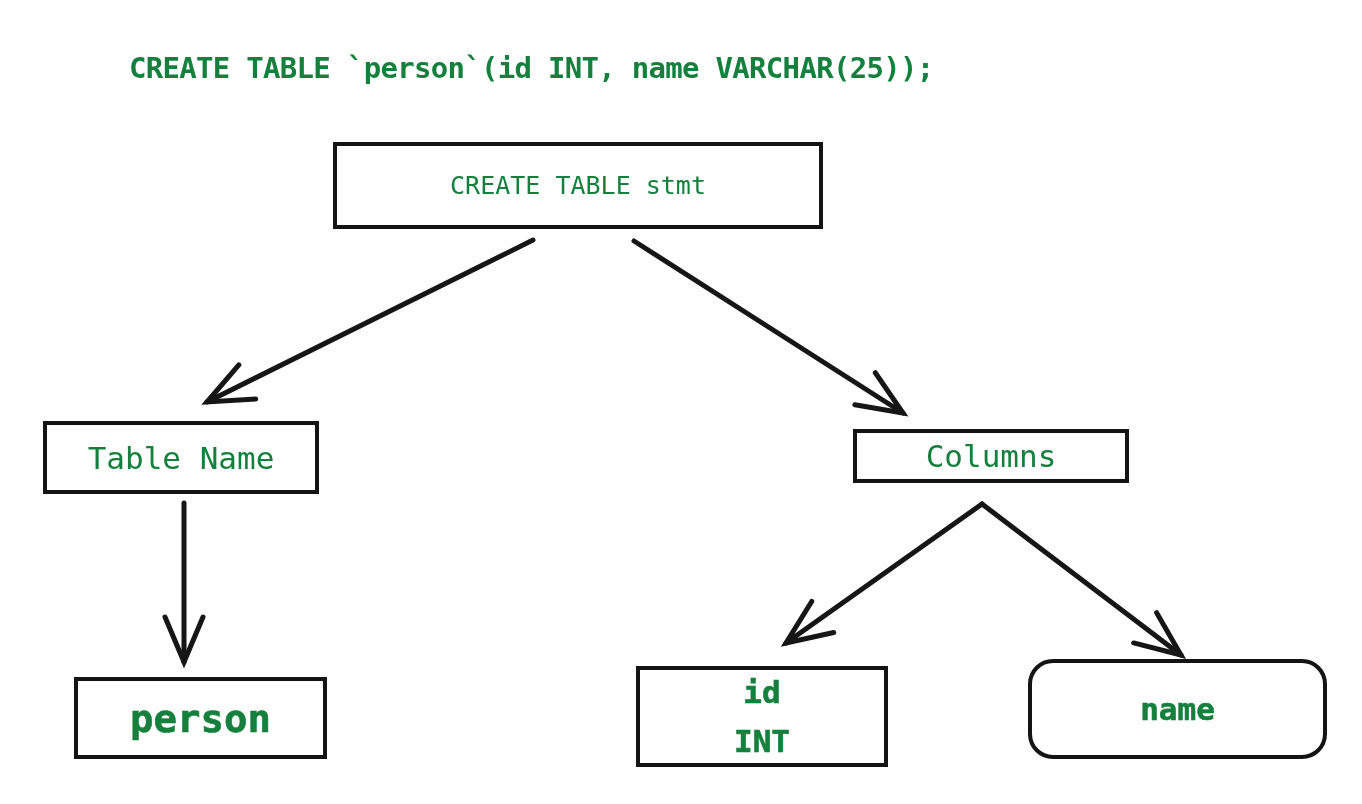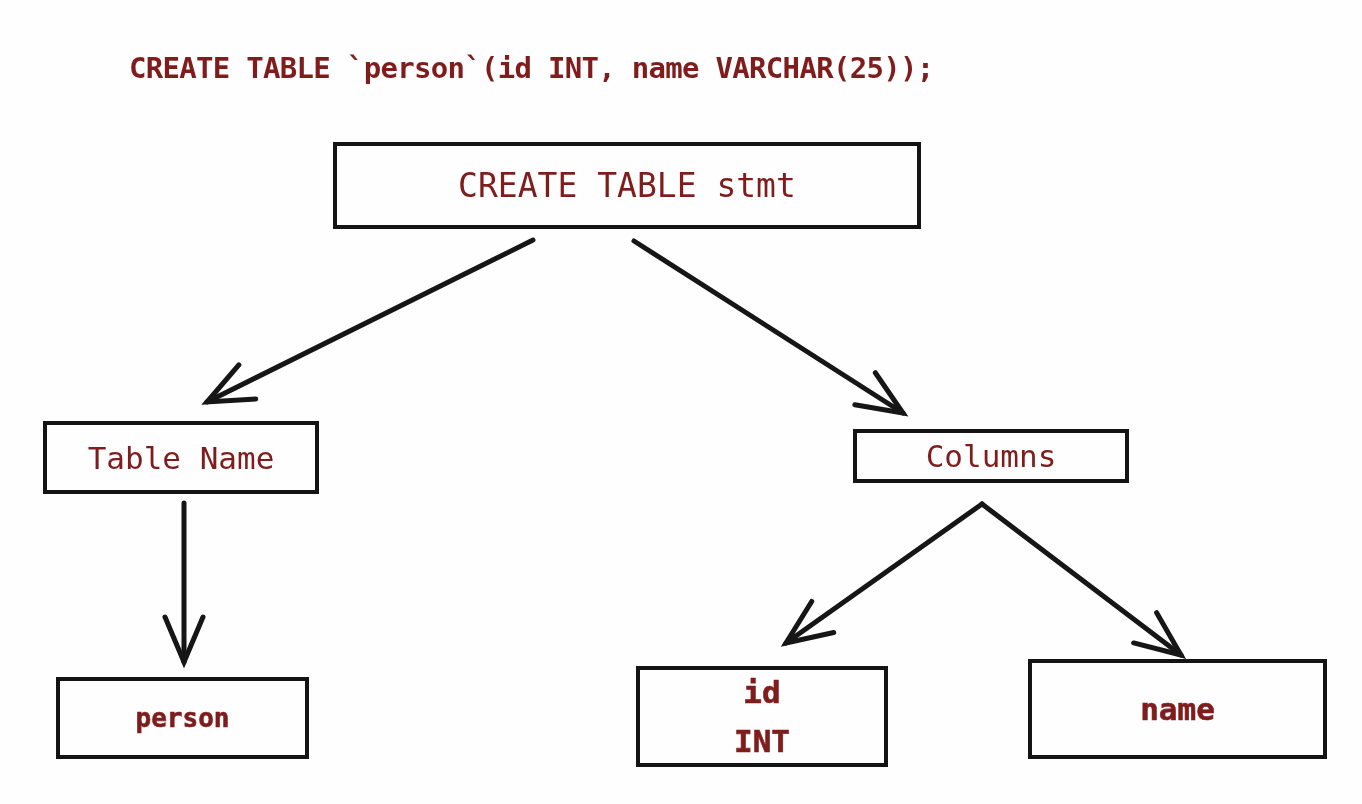--- a/index.html
+++ b/index.html
@@ -7,21 +7,21 @@
     padding: 0;
     background: #ffffff;
   }
   .stage {
     position: relative;
     width: 1362px;
     height: 804px;
     background: #fefefe;
     overflow: hidden;
     font-family: "DejaVu Sans Mono", "Liberation Mono", monospace;
-    color: #7f1d1d;
+    color: #15803d;
   }
   .sql-title {
     position: absolute;
     left: 129px;
     top: 51px;
     font-size: 29px;
     font-weight: 700;
     letter-spacing: -0.7px;
     line-height: 34px;
     white-space: pre;
@@ -43,42 +43,42 @@
     border: 4px solid #141414;
     background: #fefefe;
     display: flex;
     flex-direction: column;
     align-items: center;
     justify-content: center;
     text-align: center;
     white-space: pre;
   }
   .node-stmt {
-    left: 333px; top: 142px; width: 588px; height: 87px;
-    font-size: 33px;
+    left: 333px; top: 142px; width: 490px; height: 87px;
+    font-size: 25px;
   }
   .node-table-name {
     left: 43px; top: 421px; width: 276px; height: 73px;
     font-size: 31px;
   }
   .node-columns {
     left: 853px; top: 429px; width: 276px; height: 54px;
     font-size: 31px;
   }
   .node-person {
-    left: 56px; top: 677px; width: 253px; height: 82px;
-    font-size: 26px;
+    left: 74px; top: 677px; width: 253px; height: 82px;
+    font-size: 39px;
   }
   .node-id {
     left: 636px; top: 666px; width: 252px; height: 101px;
     font-size: 31px; line-height: 39px; gap: 10px;
   }
   .node-name {
     left: 1028px; top: 659px; width: 299px; height: 100px;
-    font-size: 31px; line-height: 39px;
+    font-size: 31px; line-height: 39px; border-radius: 25px;
   }
   .leaf {
     font-weight: 700;
     -webkit-text-stroke: 0.6px currentColor;
   }
 </style>
 </head>
 <body>
 
 <div class="stage">

